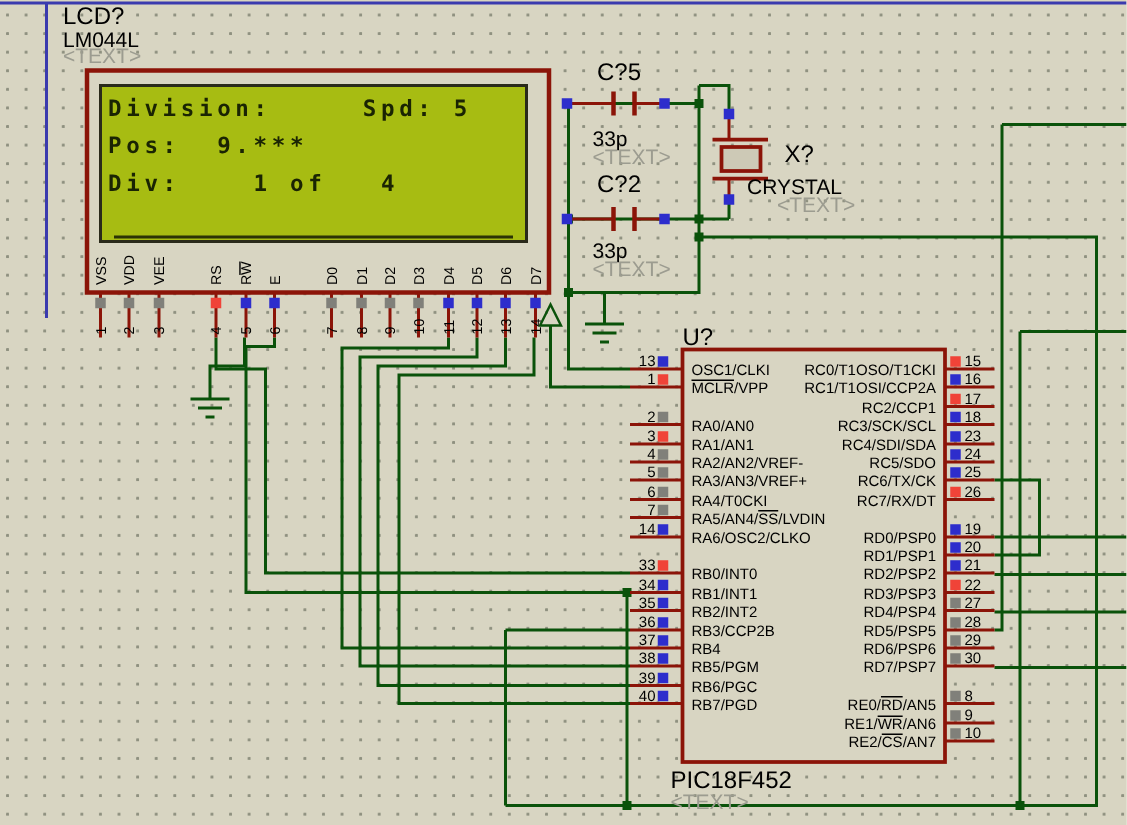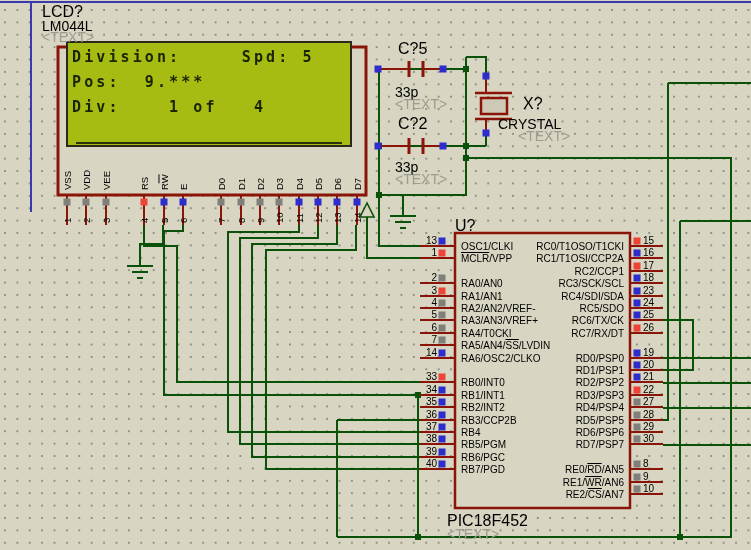--- a/index.html
+++ b/index.html
@@ -6,21 +6,21 @@
   #canvas{position:relative;width:751px;height:550px;overflow:hidden;
     background-color:#d8d5c2;
     background-image:radial-gradient(circle at 1px 1px,#8f9180 0.9px,transparent 1.1px);
     background-size:12.4px 12.4px;background-position:4px 9px;
     font-family:"Liberation Sans",sans-serif;}
   #schem{position:absolute;left:0;top:0;}
   .lbl{position:absolute;color:#000;white-space:nowrap;line-height:1;}
   .ref{font-size:16px;}
   .val{font-size:14px;}
   .ghost{color:#9c9c90;}
-  #lcd-screen{position:absolute;left:66px;top:41px;width:286px;height:106px;
+  #lcd-screen{position:absolute;left:66px;top:56px;width:286px;height:106px;
     background:#a7bc12;border:2px solid #2a2a1a;box-sizing:border-box;padding-left:23px;}
   #lcd-screen .line{position:absolute;left:4px;white-space:pre;
     font-family:"DejaVu Sans Mono",monospace;font-weight:bold;
     font-size:15px;letter-spacing:3.1px;color:#1a2403;}
   #lcd-cursor{position:absolute;left:8px;top:99px;width:266px;height:2px;background:#2a3305;}
 </style>
 </head>
 <body>
 
 <div id="canvas">

